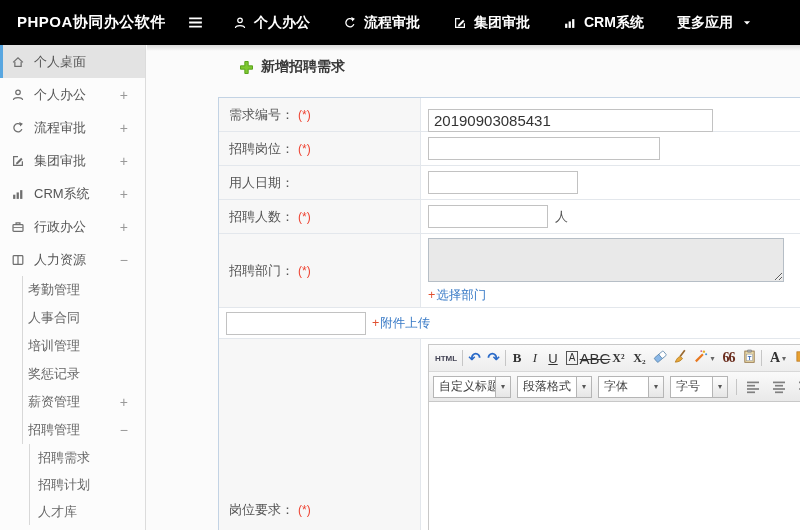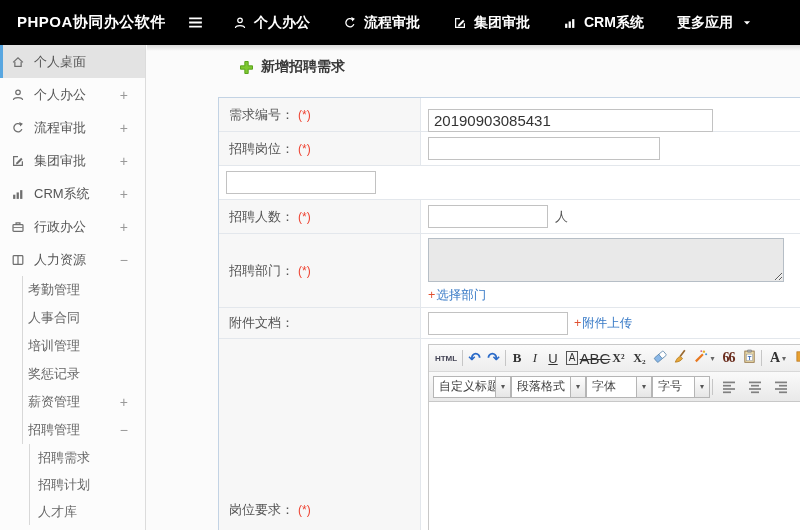--- a/index.html
+++ b/index.html
@@ -84,21 +84,21 @@
   .tb-italic { width:18px; } .tb-italic .tb-glyph { font-style:italic; font-family:"Liberation Serif","DejaVu Serif",serif; }
   .tb-underline { width:18px; } .tb-underline .tb-glyph { text-decoration:underline; }
   .tb-font-border { width:20px; } .tb-font-border .tb-glyph { border:1px solid #555; font-size:10px; padding:0 2px; line-height:12px; }
   .tb-strikethrough { width:26px; } .tb-strikethrough .tb-glyph { font-size:15px; text-decoration:line-through; font-weight:normal; }
   .tb-superscript,.tb-subscript { width:21px;justify-content:center; } .tb-superscript .tb-glyph,.tb-subscript .tb-glyph { font-size:12px; font-family:"Liberation Serif","DejaVu Serif",serif; font-weight:bold; }
   .tb-eraser,.tb-format-painter,.tb-paste,.tb-highlight { width:20px; }
   .tb-text-color { width:28px; }
   .tb-blockquote { width:21px; } .tb-blockquote .tb-glyph { font-weight:bold; color:#6b2e1f; font-family:"Liberation Serif","DejaVu Serif",serif; letter-spacing:-1px; font-size:14px;text-align:center; }
   .tb-font-color { width:28px; } .tb-font-color .tb-glyph { font-family:"Liberation Serif","DejaVu Serif",serif; font-weight:bold; font-size:14px; }
   .combo { height:22px; background:#fff; border:1px solid #b5b5b5; display:flex; align-items:center;
-    margin-right:0; cursor:pointer; flex:none; }
+    margin-right:6px; cursor:pointer; flex:none; }
   .combo-label { flex:1; font-size:12px; color:#444; padding:0 5px; white-space:nowrap; overflow:hidden; }
   .combo-caret { width:15px; height:100%; border-left:1px solid #b5b5b5; display:flex; align-items:center;
     justify-content:center; font-size:8px; color:#555; background:linear-gradient(#fdfdfd,#e6e6e6); }
   .combo-title { width:78px; } .combo-font { width:66px; } .combo-size { width:58px; }
   .align-btn { width:24px; height:24px; display:inline-flex; align-items:center; justify-content:center;
     margin-left:2px; cursor:pointer; flex:none; }
 </style>
 </head>
 <body>
 
@@ -332,20 +332,23 @@
       <div class="cell-label">
         <span>招聘岗位：</span>
         <span class="req">(*)</span>
       </div>
       <div class="cell-content">
         <input class="inp inp-position" style="">
       </div>
     </div>
 
     <div class="frow" style="height:34px">
+      <div class="cell-label">
+        <span>用人日期：</span>
+      </div>
       <div class="cell-content">
         <input class="inp inp-date" style="">
       </div>
     </div>
 
     <div class="frow" style="height:34px">
       <div class="cell-label">
         <span>招聘人数：</span>
         <span class="req">(*)</span>
       </div>
@@ -363,23 +366,20 @@
       <div class="cell-content cell-col">
         <textarea class="dept-area" style=""></textarea>
         <a class="plus-link">
           <span class="plus">+</span>
           <span class="ltxt">选择部门</span>
         </a>
       </div>
     </div>
 
     <div class="frow" style="height:31px">
-      <div class="cell-label">
-        <span>附件文档：</span>
-      </div>
       <div class="cell-content">
         <input class="inp inp-attach" style="">
         <a class="plus-link inline-link">
           <span class="plus">+</span>
           <span class="ltxt">附件上传</span>
         </a>
       </div>
     </div>
 
     <div class="frow">

